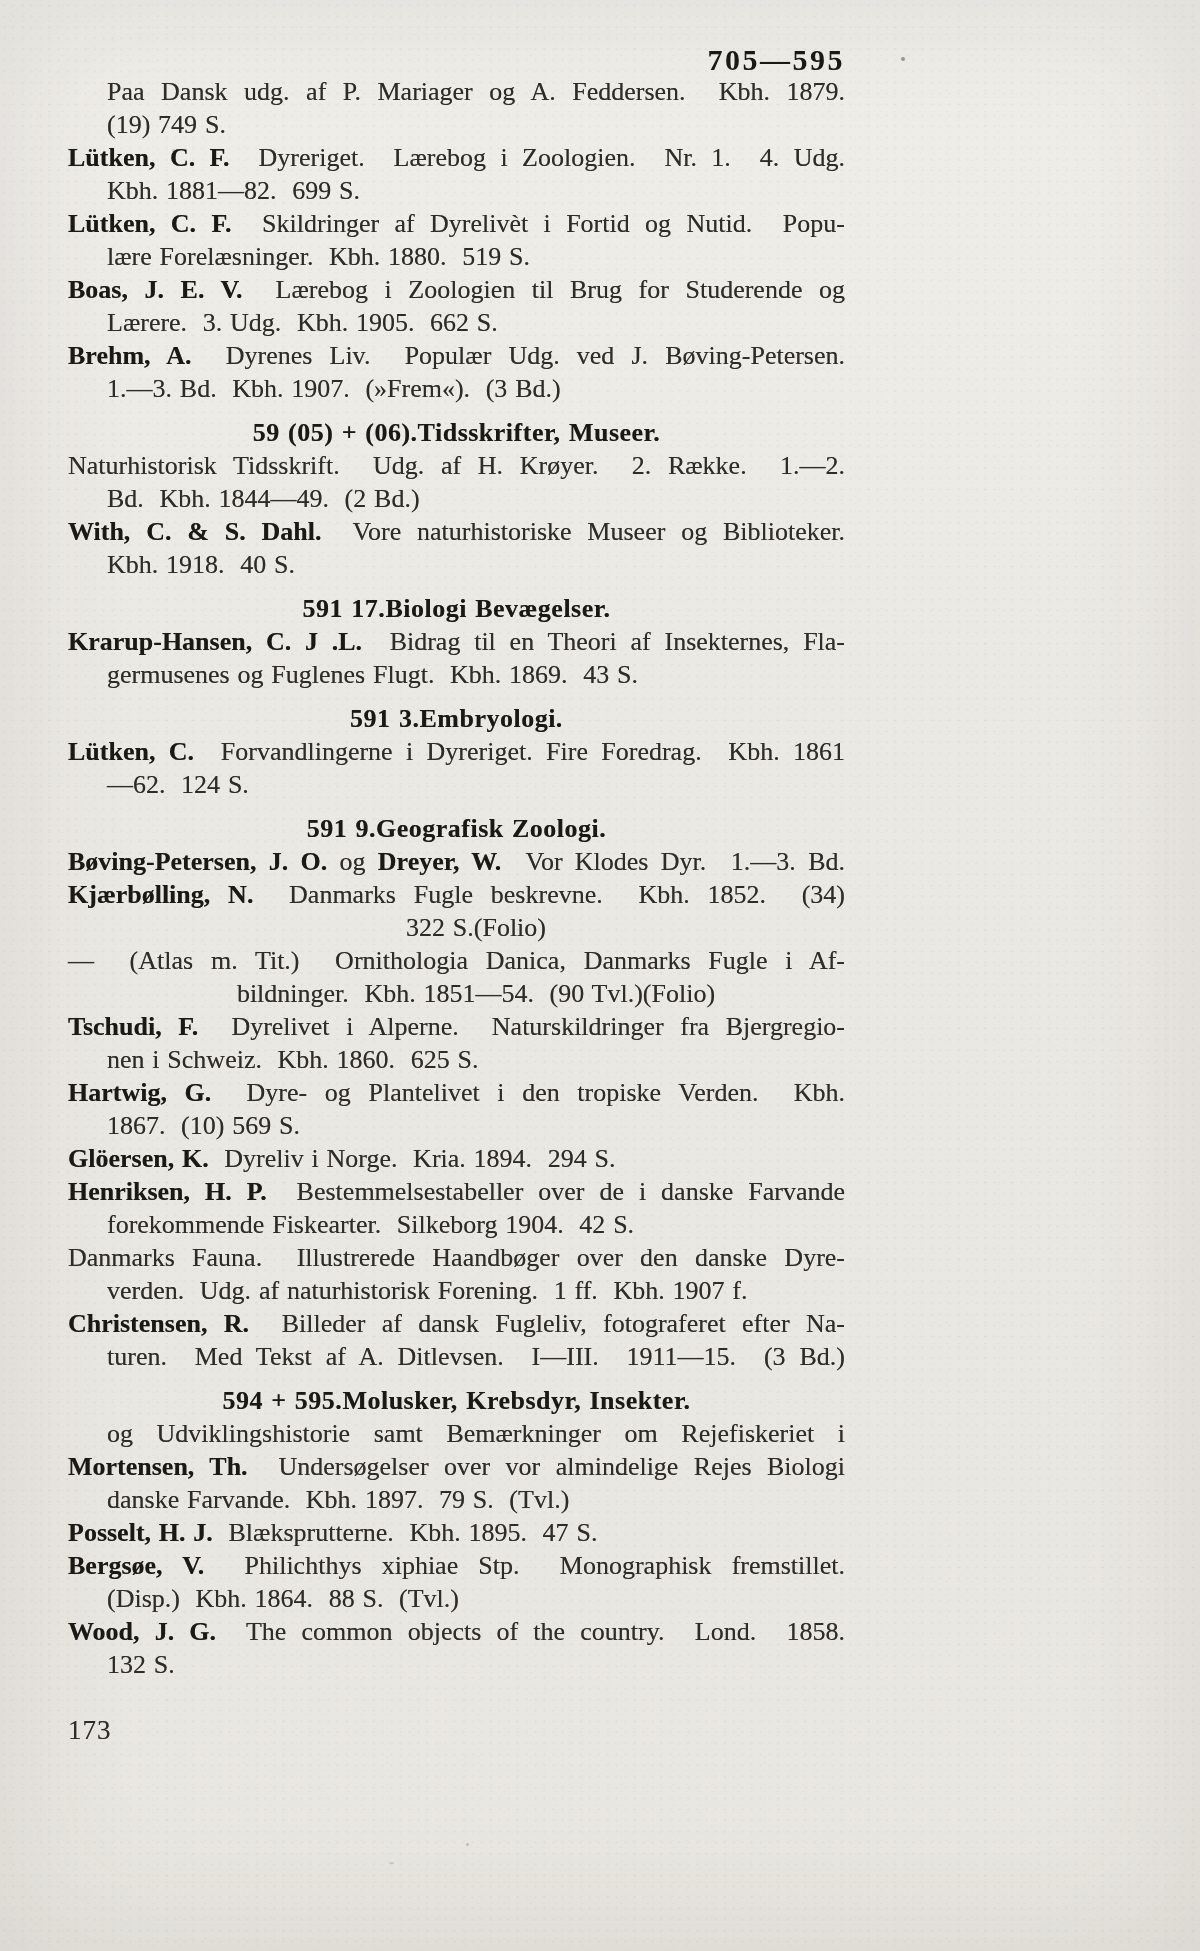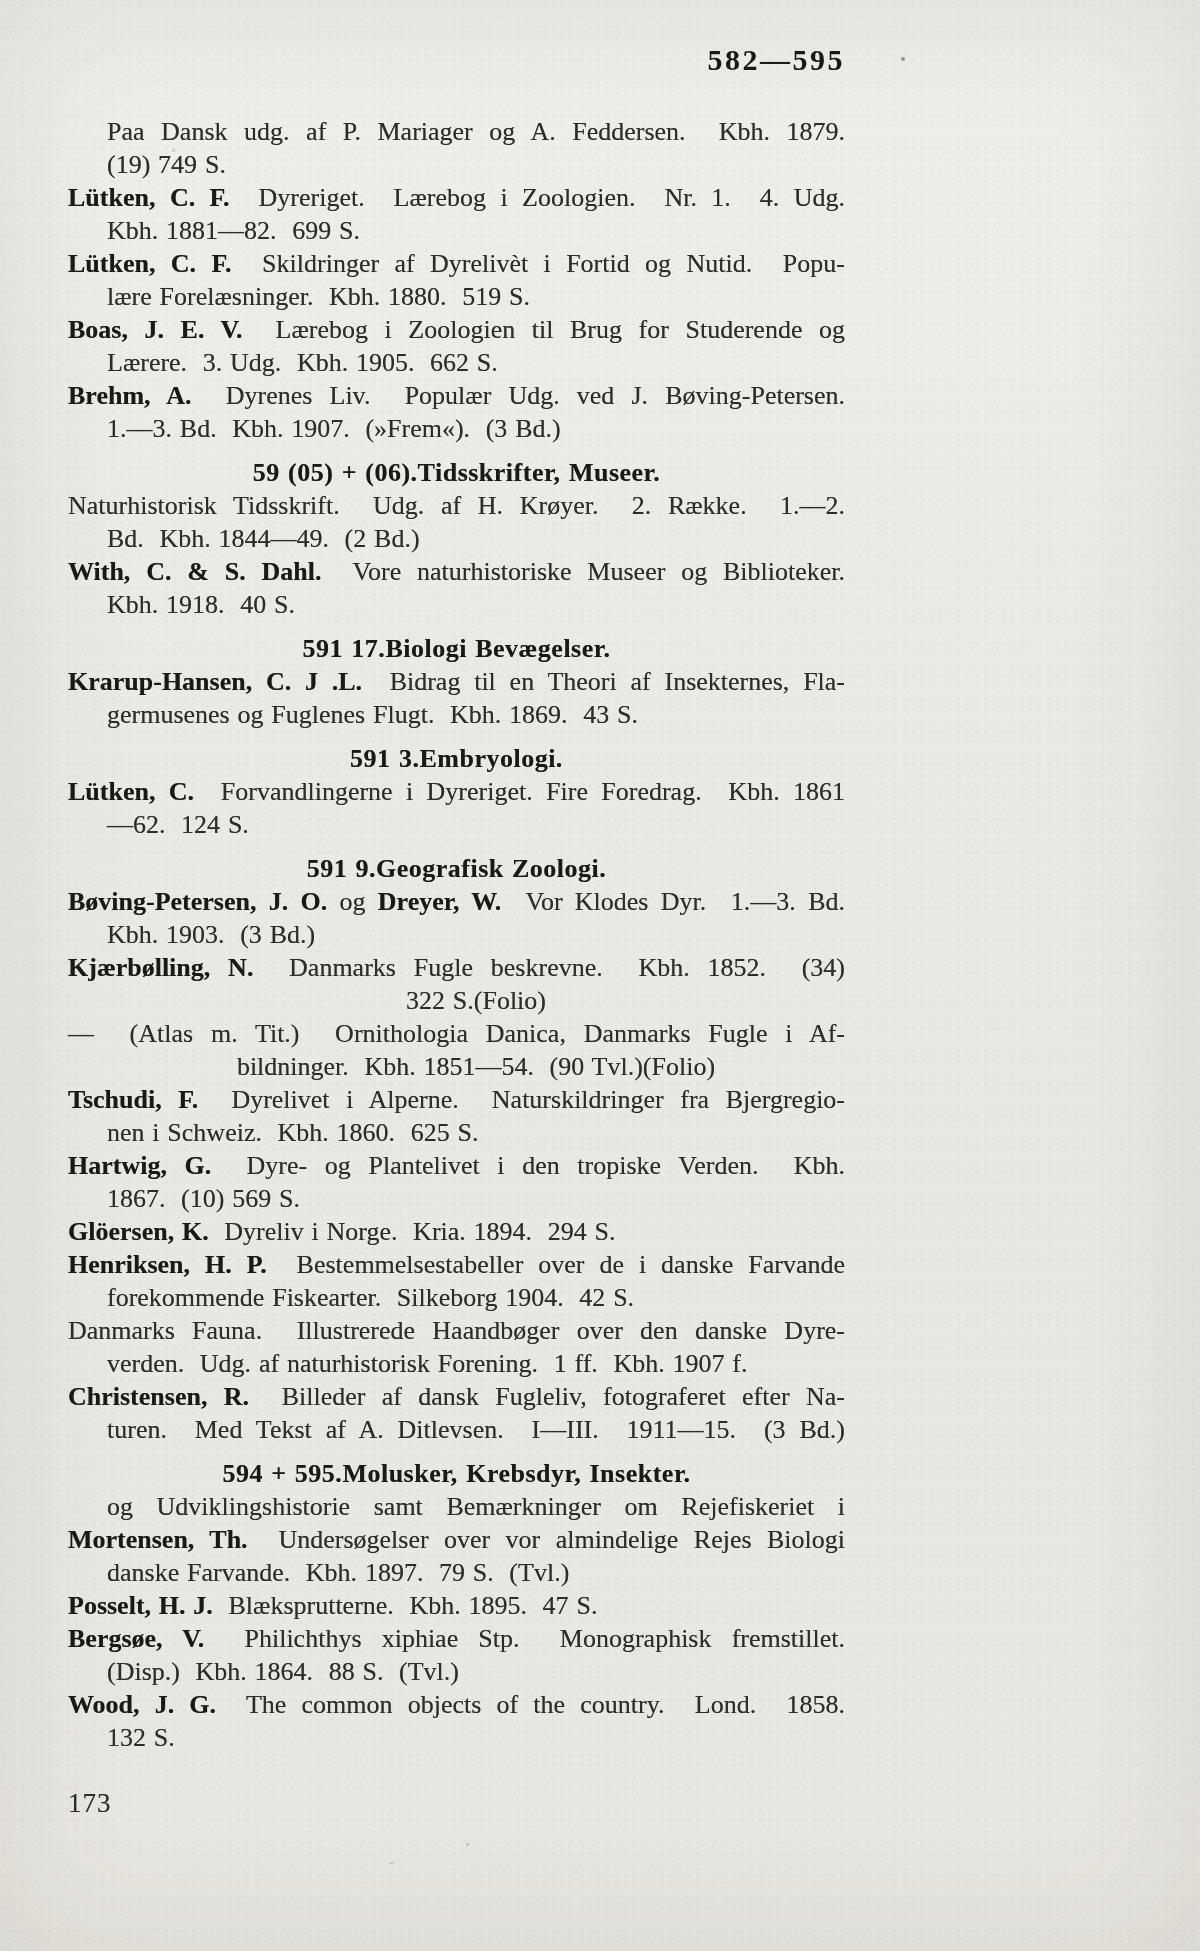--- a/index.html
+++ b/index.html
@@ -31,21 +31,21 @@
   }
   .header{
     padding-top:45px;
     line-height:30px;
     text-align:right;
     font-size:30px;
     font-weight:700;
     letter-spacing:2.5px;
     color:var(--ink-bold);
   }
-  .lines{margin-top:40px;}
+  .lines{}
   .line{
     font-size:26px;
     line-height:33px;
     white-space:nowrap;
     word-spacing:0.05em;
     text-shadow:0 0 0.5px rgba(46,44,40,0.55);
   }
   .line.just{
     white-space:normal;
     text-align:justify;
@@ -73,21 +73,21 @@
   .speck.s1{left:901px;top:57px;width:4px;height:4px;}
   .speck.s2{left:466px;top:1843px;width:3px;height:3px;opacity:.5;}
   .speck.s3{left:172px;top:149px;width:3px;height:3px;opacity:.45;}
   .speck.s4{left:389px;top:1862px;width:5px;height:2px;border-radius:2px;opacity:.3;}
 </style>
 </head>
 <body>
 
 <div class="page">
   <div class="textblock">
-    <div class="header">582—595</div>
+    <div class="header">705—595</div>
     <div class="lines">
         <div class="line indent just"><span class="segs"><span>Paa Dansk udg. af P. Mariager og A. Feddersen.&nbsp; Kbh. 1879.</span></span></div>
         <div class="line indent"><span class="segs"><span>(19) 749 S.</span></span></div>
         <div class="line just"><span class="segs"><span class="b">Lütken, C. F.</span><span>&nbsp; Dyreriget.&nbsp; Lærebog i Zoologien.&nbsp; Nr. 1.&nbsp; 4. Udg.</span></span></div>
         <div class="line indent"><span class="segs"><span>Kbh. 1881—82.&nbsp; 699 S.</span></span></div>
         <div class="line just"><span class="segs"><span class="b">Lütken, C. F.</span><span>&nbsp; Skildringer af Dyrelivèt i Fortid og Nutid.&nbsp; Popu-</span></span></div>
         <div class="line indent"><span class="segs"><span>lære Forelæsninger.&nbsp; Kbh. 1880.&nbsp; 519 S.</span></span></div>
         <div class="line just"><span class="segs"><span class="b">Boas, J. E. V.</span><span>&nbsp; Lærebog i Zoologien til Brug for Studerende og</span></span></div>
         <div class="line indent"><span class="segs"><span>Lærere.&nbsp; 3. Udg.&nbsp; Kbh. 1905.&nbsp; 662 S.</span></span></div>
         <div class="line just"><span class="segs"><span class="b">Brehm, A.</span><span>&nbsp; Dyrenes Liv.&nbsp; Populær Udg. ved J. Bøving-Petersen.</span></span></div>
@@ -110,21 +110,20 @@
           <span class="segs"><span class="b">591 3.</span></span>
           <span class="rt b">Embryologi.</span>
         </div>
         <div class="line just"><span class="segs"><span class="b">Lütken, C.</span><span>&nbsp; Forvandlingerne i Dyreriget. Fire Foredrag.&nbsp; Kbh. 1861</span></span></div>
         <div class="line indent"><span class="segs"><span>—62.&nbsp; 124 S.</span></span></div>
         <div class="line heading split gap">
           <span class="segs"><span class="b">591 9.</span></span>
           <span class="rt b">Geografisk Zoologi.</span>
         </div>
         <div class="line just"><span class="segs"><span class="b">Bøving-Petersen, J. O.</span><span> og </span><span class="b">Dreyer, W.</span><span>&nbsp; Vor Klodes Dyr.&nbsp; 1.—3. Bd.</span></span></div>
-        <div class="line indent"><span class="segs"><span>Kbh. 1903.&nbsp; (3 Bd.)</span></span></div>
         <div class="line just"><span class="segs"><span class="b">Kjærbølling, N.</span><span>&nbsp; Danmarks Fugle beskrevne.&nbsp; Kbh. 1852.&nbsp; (34)</span></span></div>
         <div class="line indent split">
           <span class="segs"><span>322 S.</span></span>
           <span class="rt">(Folio)</span>
         </div>
         <div class="line just"><span class="segs"><span>—&nbsp; (Atlas m. Tit.)&nbsp; Ornithologia Danica, Danmarks Fugle i Af-</span></span></div>
         <div class="line indent split">
           <span class="segs"><span>bildninger.&nbsp; Kbh. 1851—54.&nbsp; (90 Tvl.)</span></span>
           <span class="rt">(Folio)</span>
         </div>

